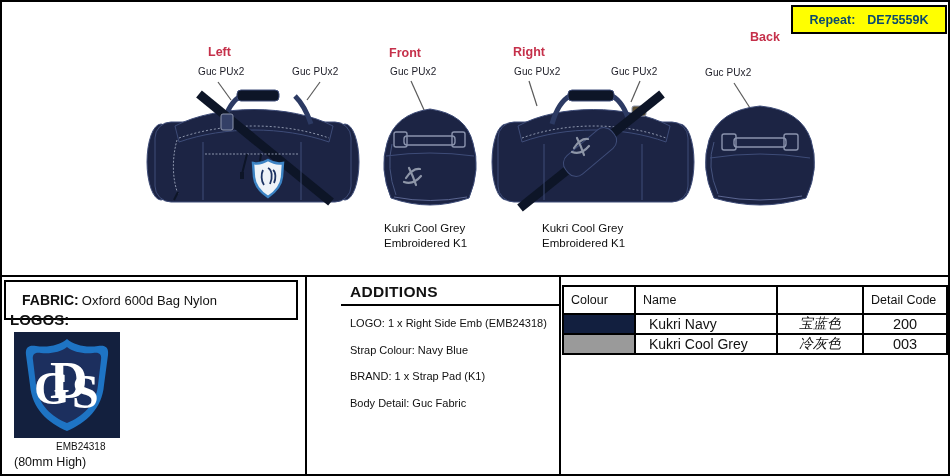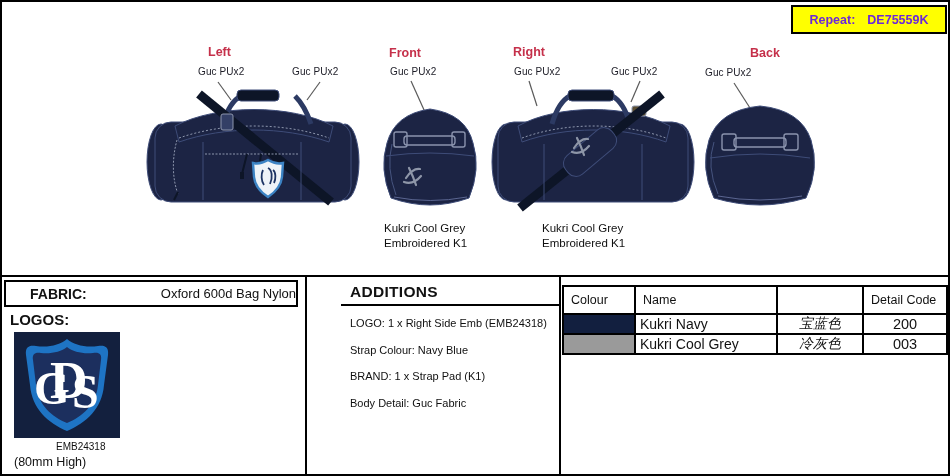--- a/index.html
+++ b/index.html
@@ -11,27 +11,27 @@
   }
   
   .top-art { position:absolute; left:0; top:0; }
   .view-label { position:absolute; font-size:12.5px; font-weight:700; color:#c5304a; }
   .guc-label { position:absolute; font-size:10px; color:#1c1c26; letter-spacing:.1px; }
   .bag-note { position:absolute; font-size:11.5px; line-height:15px; color:#101010; }
   .repeat-box {
     position:absolute; left:789px; top:3px; width:156px; height:29px;
     background:#ffff00; border:2px solid #000;
     display:flex; align-items:center; justify-content:center; gap:12px;
-    font-size:12.5px; font-weight:700; color:#6d28d9;
+    font-size:12.5px; font-weight:700; color:#0c4a6e;
   }
   
   .bottom-panel { position:absolute; left:0; right:0; top:273px; bottom:0; border-top:2px solid #000; background:#fff; }
   .fabric-box {
-    position:absolute; left:2px; top:3px; width:294px; height:27px;
-    border:2px solid #000; display:flex; align-items:center; padding-left:24px;justify-content:space-between;
+    position:absolute; left:2px; top:3px; width:294px; height:40px;
+    border:2px solid #000; display:flex; align-items:center; padding-left:16px;
   }
   .fabric-box .lbl { font-size:14px; font-weight:700; }
   .fabric-box .val { font-size:13px; margin-left:3px; }
   .logos-label { position:absolute; left:8px; top:34px; font-size:15px; font-weight:700; }
   .crest { position:absolute; left:12px; top:55px; }
   .emb-code { position:absolute; left:12px; top:164px; font-size:10px;margin-left:42px; }
   .emb-size { position:absolute; left:12px; top:178px; font-size:12.5px; }
   .additions {
     position:absolute; left:303px; top:0; bottom:0; width:256px;
     border-left:2px solid #000; border-right:2px solid #000;padding-left:34px;
@@ -39,21 +39,21 @@
   .additions-title { height:29px; line-height:29px; border-bottom:2px solid #000; padding-left:9px; font-size:15.5px; font-weight:700; letter-spacing:.3px; }
   .additions-lines { padding:11px 6px 0 9px; }
   .additions-lines div { font-size:11px; margin-bottom:14.5px; color:#101010; }
   .colour-table { position:absolute; left:560px; top:8px; border-collapse:collapse; }
   .colour-table td { border:2px solid #000; padding:0; }
   .colour-table .hdr { height:28px; font-size:12.5px; padding-left:7px; color:#101010;border-radius:13px; }
   .colour-table .c-sw { width:72px; }
   .colour-table .c-name { width:142px; }
   .colour-table .c-cn { width:86px;font-style:italic; }
   .colour-table .c-code { width:84px; }
-  .colour-table .cell-name { height:17px; font-size:14px; padding-left:4px; }
+  .colour-table .cell-name { height:17px; font-size:14px; padding-left:13px; }
   .colour-table .cell-cn { font-size:14px; text-align:center; font-family:"DejaVu Sans","Liberation Sans",sans-serif; }
   .colour-table .cell-code { font-size:14.5px; text-align:center; }
 </style>
 </head>
 <body>
 
 <div class="page">
 
   <svg class="top-art" width="950" height="272" viewBox="0 0 950 272">
 
@@ -133,21 +133,21 @@
       <rect x="22" y="38" width="14" height="16" rx="2" fill="none" stroke="#8a93ad" stroke-width="1.4"></rect>
       <rect x="84" y="38" width="14" height="16" rx="2" fill="none" stroke="#8a93ad" stroke-width="1.4"></rect>
       <rect x="34" y="42" width="52" height="9" rx="3" fill="none" stroke="#8a93ad" stroke-width="1.4"></rect>
       <path d="M10,62 Q60,54 110,62" fill="none" stroke="#3e4c78"></path>
     </g>
   </svg>
 
   <div class="view-label" style="left:206px; top:43px;">Left</div>
   <div class="view-label" style="left:387px; top:44px;">Front</div>
   <div class="view-label" style="left:511px; top:43px;">Right</div>
-  <div class="view-label" style="left:709px; top:44px;padding-left:39px;">Back</div>
+  <div class="view-label" style="left:709px; top:28px;padding-left:39px;">Back</div>
 
   <div class="guc-label" style="left:196px; top:64px;">Guc PUx2</div>
   <div class="guc-label" style="left:290px; top:64px;">Guc PUx2</div>
   <div class="guc-label" style="left:388px; top:64px;">Guc PUx2</div>
   <div class="guc-label" style="left:512px; top:64px;">Guc PUx2</div>
   <div class="guc-label" style="left:609px; top:64px;">Guc PUx2</div>
   <div class="guc-label" style="left:703px; top:65px;">Guc PUx2</div>
 
   <div class="bag-note" style="left:382px; top:219px;">
     <div>Kukri Cool Grey</div>

